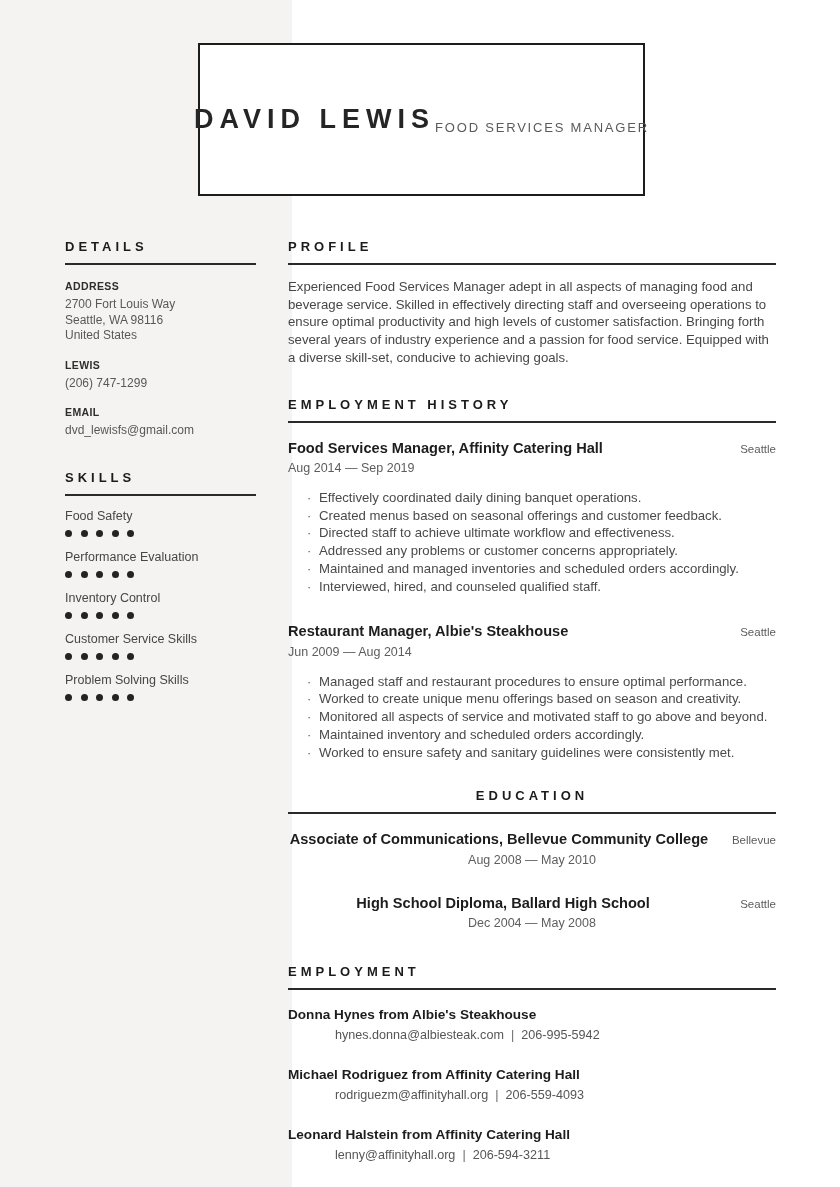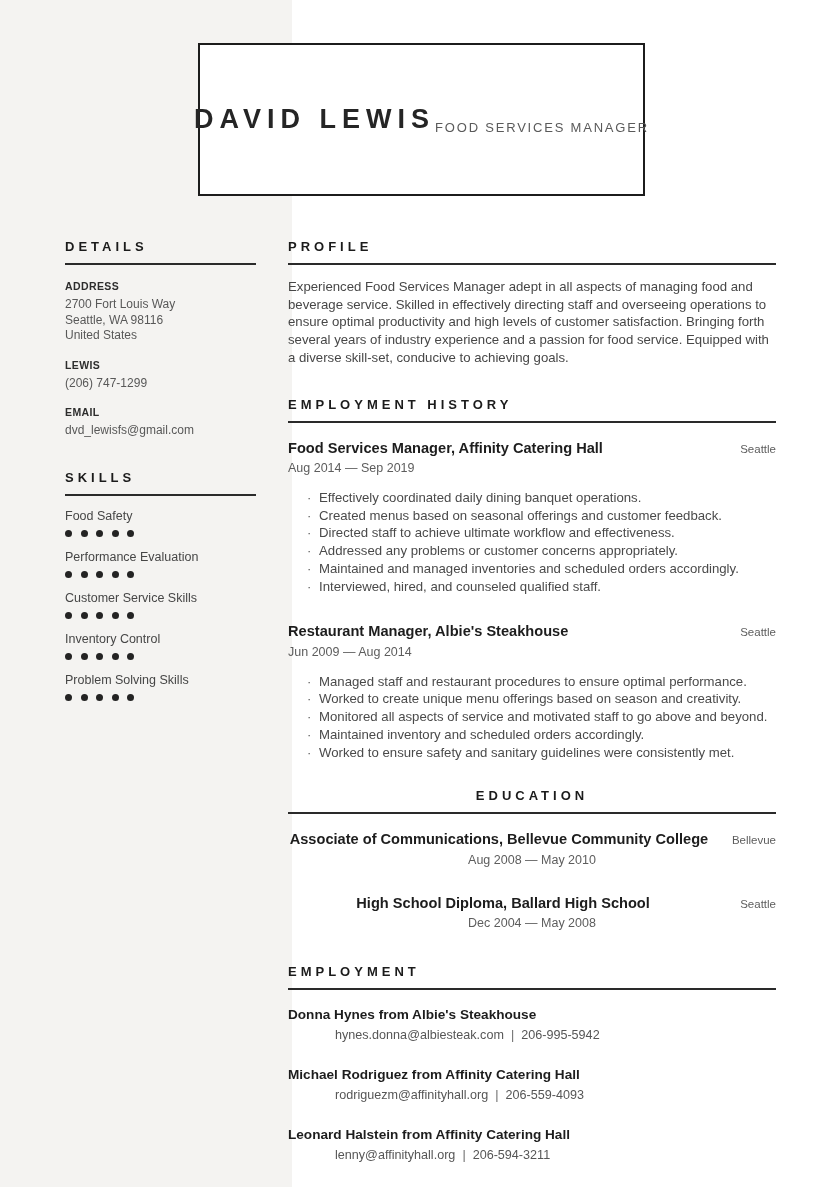--- a/index.html
+++ b/index.html
@@ -148,25 +148,25 @@
 
     <div class="skill">
       <div class="skill-label">Food Safety</div>
       <div class="skill-dots"><span class="dot filled"></span><span class="dot filled"></span><span class="dot filled"></span><span class="dot filled"></span><span class="dot filled"></span></div>
     </div>
     <div class="skill">
       <div class="skill-label">Performance Evaluation</div>
       <div class="skill-dots"><span class="dot filled"></span><span class="dot filled"></span><span class="dot filled"></span><span class="dot filled"></span><span class="dot filled"></span></div>
     </div>
     <div class="skill">
+      <div class="skill-label">Inventory Control</div>
+      <div class="skill-dots"><span class="dot filled"></span><span class="dot filled"></span><span class="dot filled"></span><span class="dot filled"></span><span class="dot filled"></span></div>
+    </div>
+    <div class="skill">
       <div class="skill-label">Customer Service Skills</div>
-      <div class="skill-dots"><span class="dot filled"></span><span class="dot filled"></span><span class="dot filled"></span><span class="dot filled"></span><span class="dot filled"></span></div>
-    </div>
-    <div class="skill">
-      <div class="skill-label">Inventory Control</div>
       <div class="skill-dots"><span class="dot filled"></span><span class="dot filled"></span><span class="dot filled"></span><span class="dot filled"></span><span class="dot filled"></span></div>
     </div>
     <div class="skill">
       <div class="skill-label">Problem Solving Skills</div>
       <div class="skill-dots"><span class="dot filled"></span><span class="dot filled"></span><span class="dot filled"></span><span class="dot filled"></span><span class="dot filled"></span></div>
     </div>
   </section>
 </aside>
 
 <header class="name-box">

